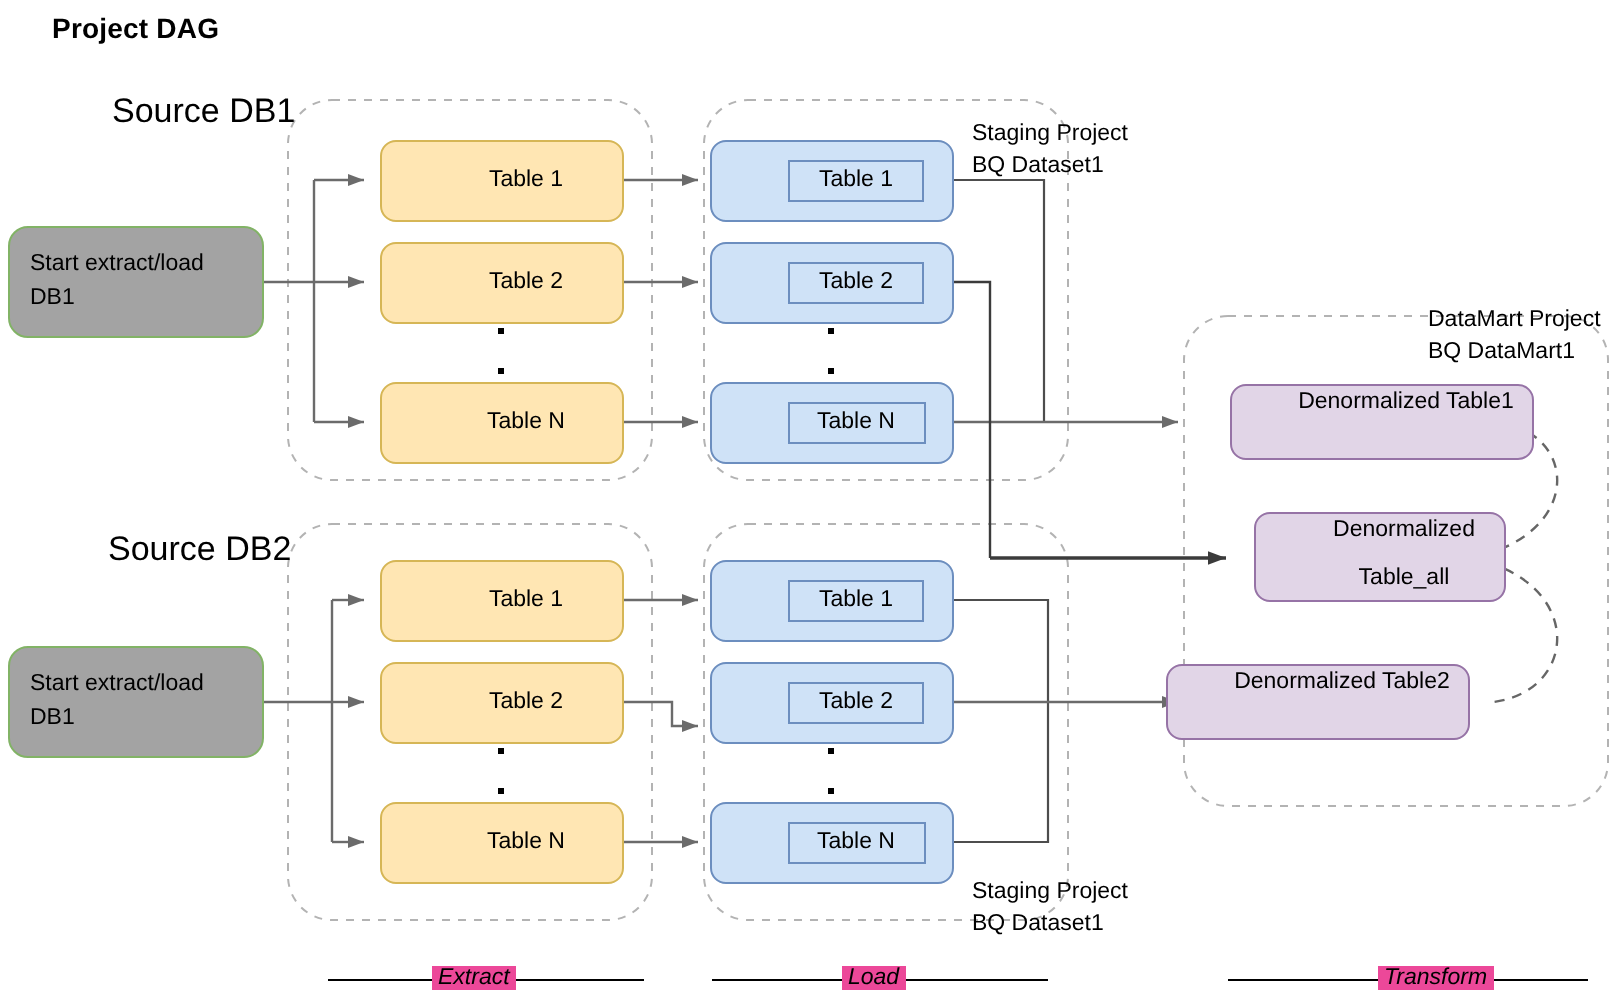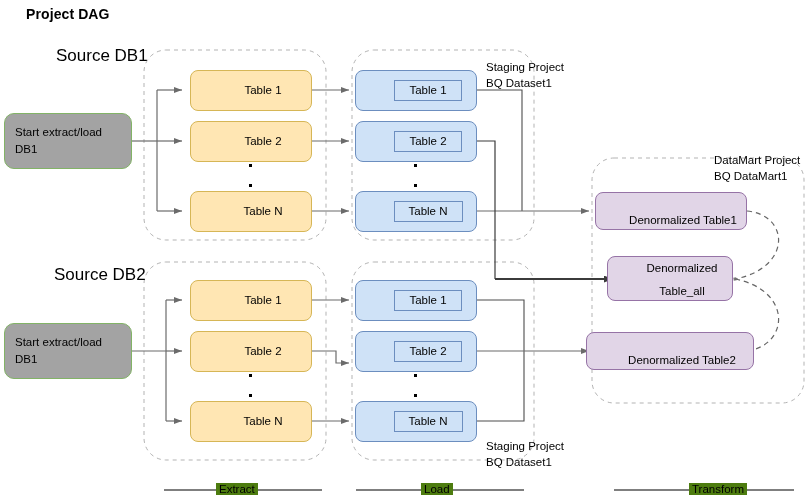--- a/index.html
+++ b/index.html
@@ -72,38 +72,40 @@
     border: 1.2px solid #6c8ebf;
     background: transparent;
     padding: 2px 14px;
     font-size: 11.5px;
     line-height: 1.35;
   }
   .node-mart {
     background: #e1d5e7;
     border: 1.3px solid #9673a6;
     border-radius: 8px;
-    justify-content: flex-end;
+    justify-content: flex-start;
     text-align: center;
     flex-direction: column;
+    margin-left: 20px;
   }
   .node-mart .line2 { margin-top: 7px; }
   .ellipsis-dot {
     position: absolute;
     width: 3px;
     height: 3px;
     background: #000;
   }
   .phase-label {
     position: absolute;
     font-size: 11.5px;
     color: #000;
-    background: #4d7c0f;
+    background: #ec4899;
     padding: 0 3px;
     white-space: nowrap;
+    font-style: italic;
   }
   .stage-note {
     position: absolute;
     font-size: 11.5px;
     color: #000;
     white-space: nowrap;
     line-height: 1.35;
   }
 </style>
 </head>
@@ -279,19 +281,19 @@
 
 <div class="node node-mart" style="left:595px; top:192px; width:152px; height:38px;">
   <span>Denormalized Table1</span>
 </div>
 
 <div class="node node-mart" style="left:607px; top:256px; width:126px; height:45px;">
   <span>Denormalized</span>
   <span class="line2">Table_all</span>
 </div>
 
-<div class="node node-mart" style="left:586px; top:332px; width:168px; height:38px;">
+<div class="node node-mart" style="left:563px; top:332px; width:152px; height:38px;">
   <span>Denormalized Table2</span>
 </div>
 
 <div class="phase-label" style="left:216px; top:483px;">Extract</div>
 <div class="phase-label" style="left:421px; top:483px;">Load</div>
 <div class="phase-label" style="left:673px; top:483px;margin-left:16px;">Transform</div>
 
 </body></html>

